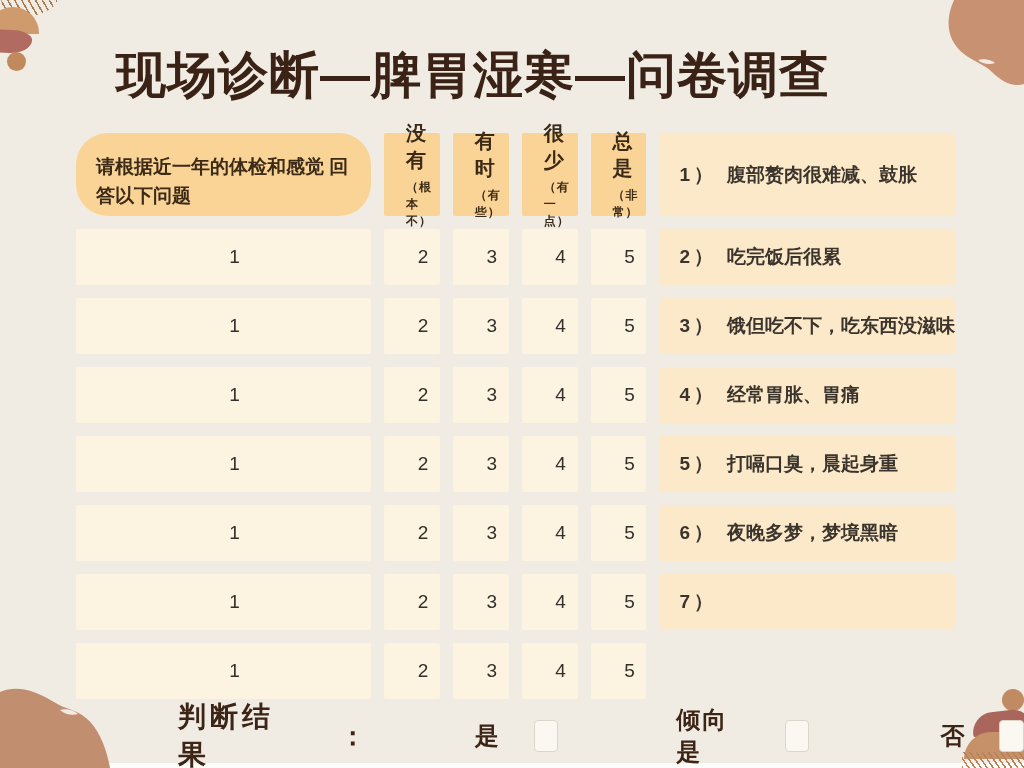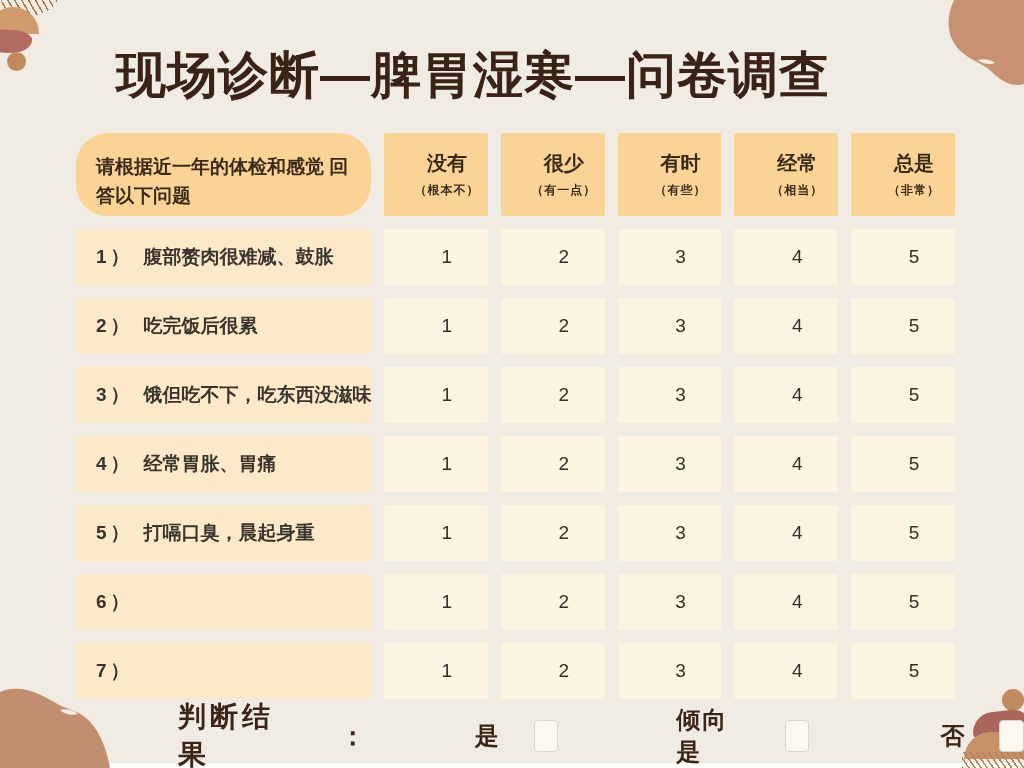--- a/index.html
+++ b/index.html
@@ -164,32 +164,28 @@
 <div class="page-title">现场诊断—脾胃湿寒—问卷调查</div>
 
 <div class="survey-table">
 
   <div class="cell hdr-instruction">请根据近一年的体检和感觉 回答以下问题</div>
   <div class="cell hdr-option">
     <span class="opt-label">没有</span>
     <span class="opt-sub">（根本不）</span>
   </div>
   <div class="cell hdr-option">
+    <span class="opt-label">有时</span>
+    <span class="opt-sub">（有些）</span>
+  </div>
+  <div class="cell hdr-option">
     <span class="opt-label">很少</span>
     <span class="opt-sub">（有一点）</span>
   </div>
   <div class="cell hdr-option">
-    <span class="opt-label">有时</span>
-    <span class="opt-sub">（有些）</span>
-  </div>
-  <div class="cell hdr-option">
-    <span class="opt-label">经常</span>
-    <span class="opt-sub">（相当）</span>
-  </div>
-  <div class="cell hdr-option">
     <span class="opt-label">总是</span>
     <span class="opt-sub">（非常）</span>
   </div>
 
   <div class="cell q-cell">
     <span class="q-num">1）</span>
     <span class="q-text">腹部赘肉很难减、鼓胀</span>
   </div>
   <div class="cell v-cell">1</div>
   <div class="cell v-cell">2</div>
@@ -232,20 +228,21 @@
     <span class="q-text">打嗝口臭，晨起身重</span>
   </div>
   <div class="cell v-cell">1</div>
   <div class="cell v-cell">2</div>
   <div class="cell v-cell">3</div>
   <div class="cell v-cell">4</div>
   <div class="cell v-cell">5</div>
 
   <div class="cell q-cell">
     <span class="q-num">6）</span>
+    <span class="q-text">夜晚多梦，梦境黑暗</span>
   </div>
   <div class="cell v-cell">1</div>
   <div class="cell v-cell">2</div>
   <div class="cell v-cell">3</div>
   <div class="cell v-cell">4</div>
   <div class="cell v-cell">5</div>
 
   <div class="cell q-cell">
     <span class="q-num">7）</span>
   </div>

